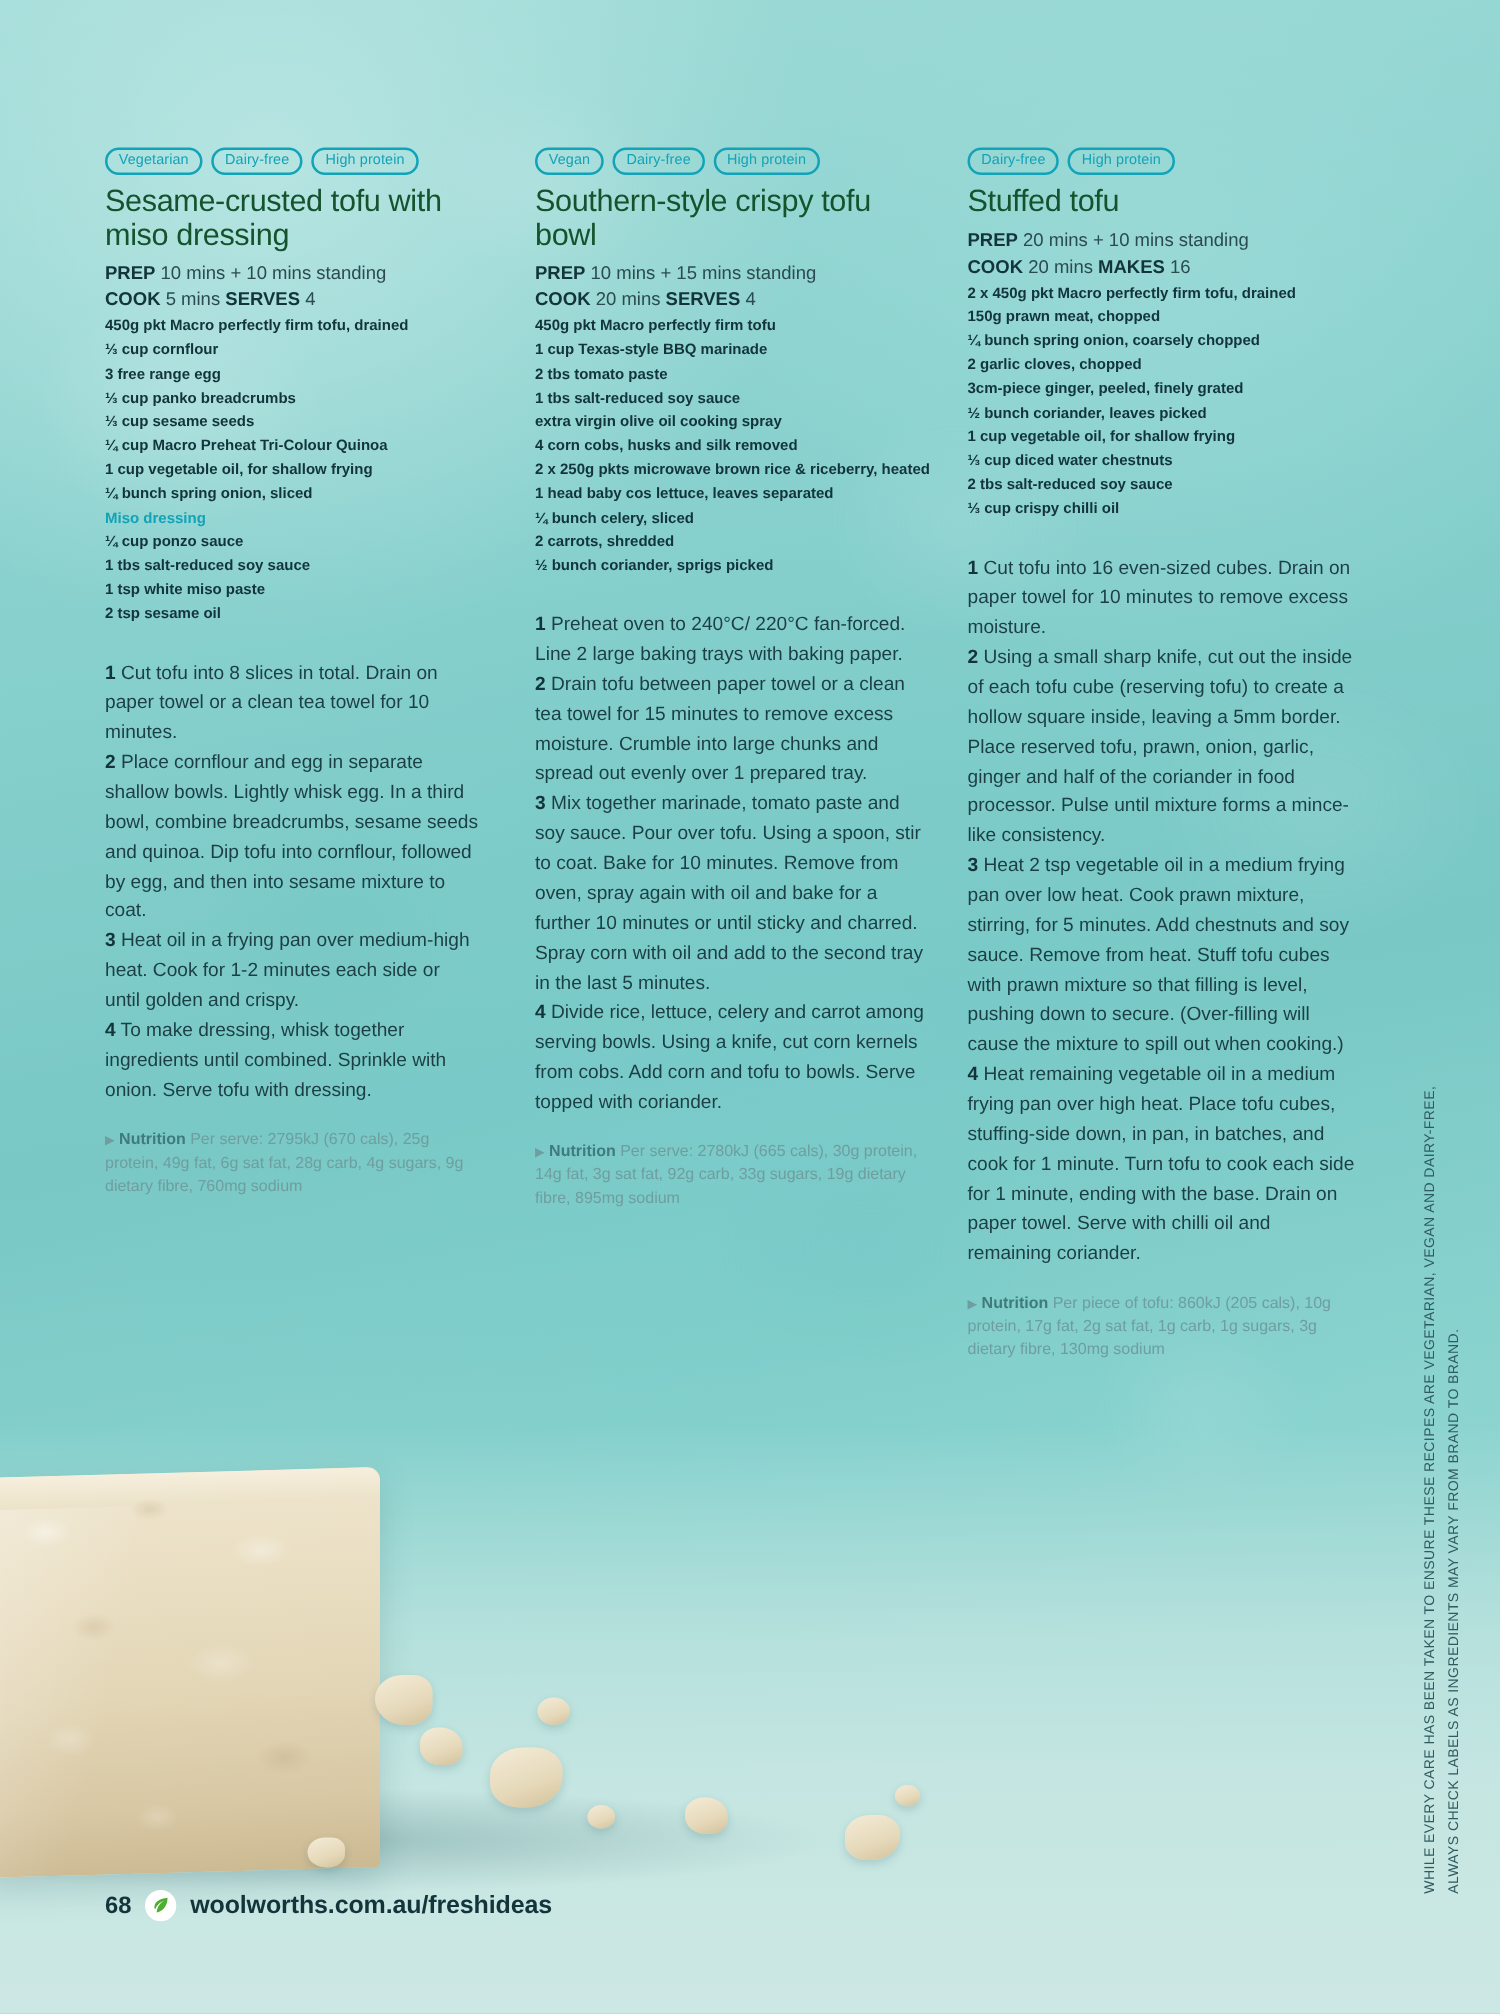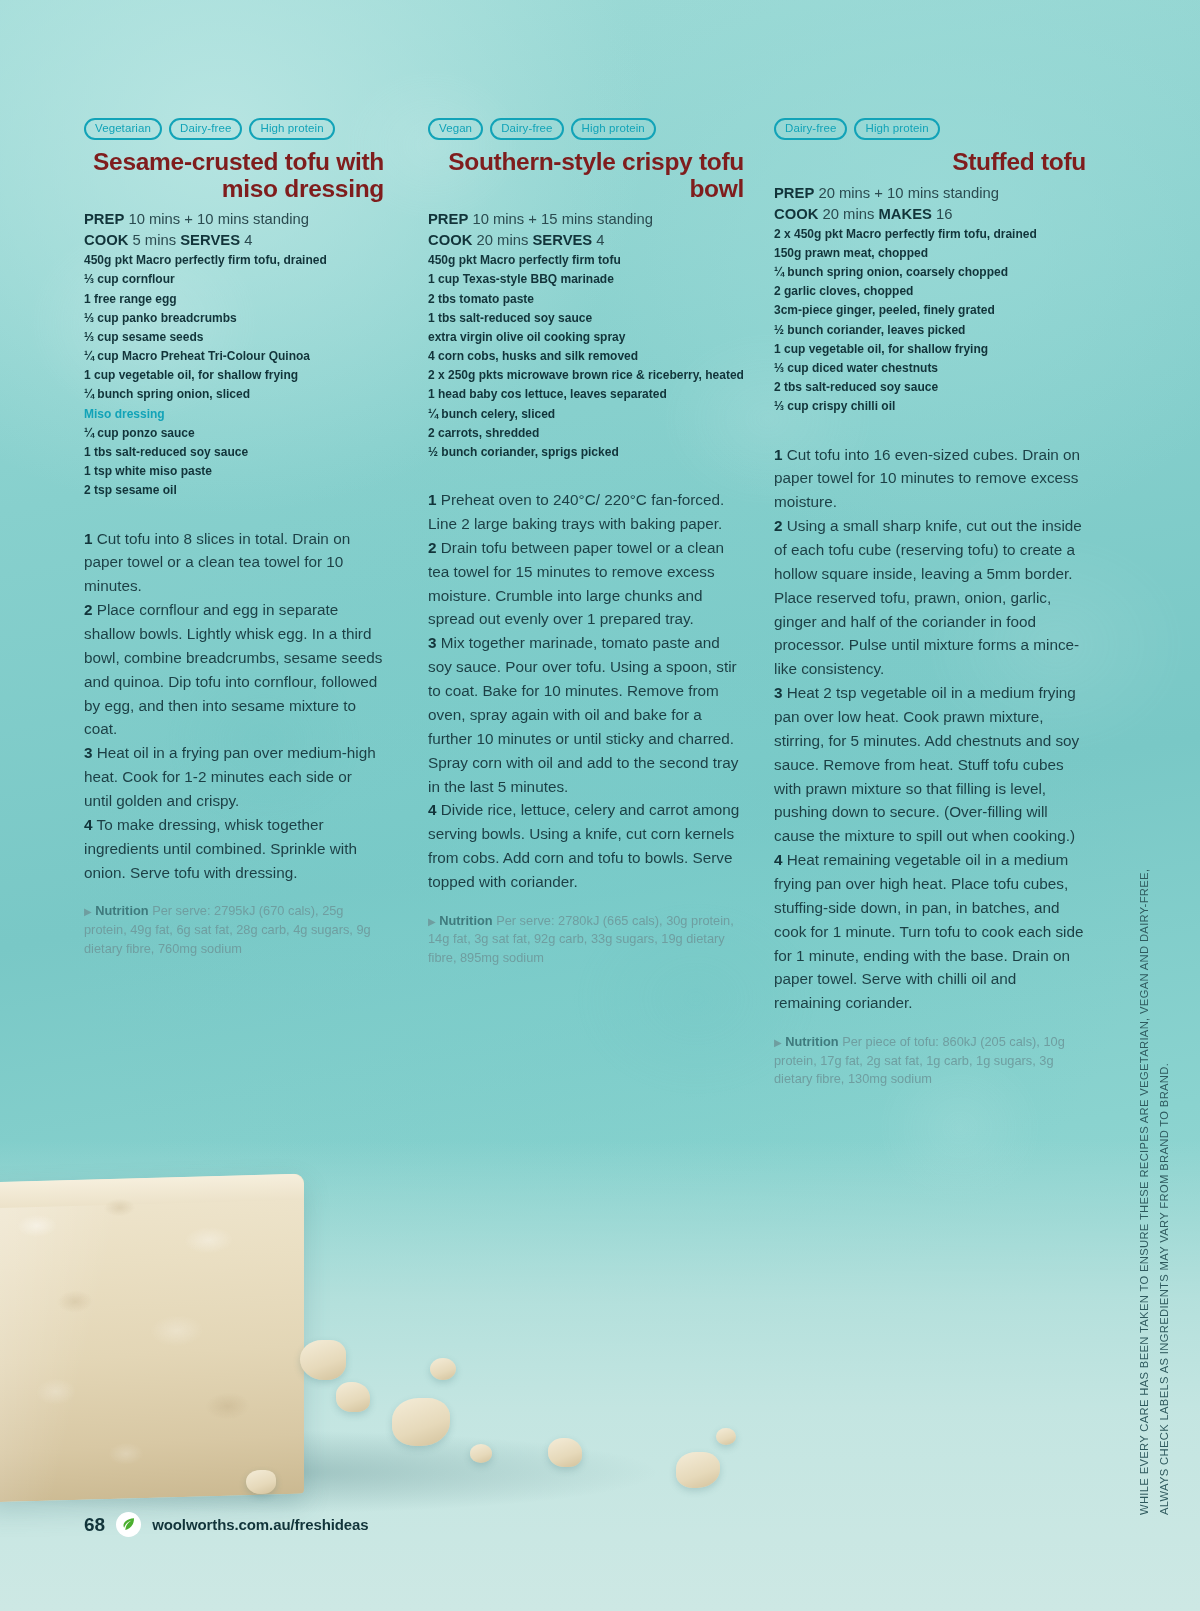--- a/index.html
+++ b/index.html
@@ -91,22 +91,22 @@
 
   .tag-row { display: flex; gap: 7px; margin-bottom: 9px; }
   .tag {
     border: 2px solid #12a3b8; color: #12a3b8;
     border-radius: 12px; padding: 2px 9px 3px;
     font-size: 11.5px; font-weight: 400; letter-spacing: .1px;
     white-space: nowrap; line-height: 1.15;
   }
 
   .recipe-title {
-    font-size: 24.5px; font-weight: 700; color: #7f1d1d;
-    line-height: 1.08; letter-spacing: -.3px; margin-bottom: 7px; text-align: right;
+    font-size: 24.5px; font-weight: 400; color: #14532d;
+    line-height: 1.08; letter-spacing: -.3px; margin-bottom: 7px;
   }
 
   .meta { font-size: 14.8px; color: #2b4b50; line-height: 1.42; }
   .meta b { font-weight: 800; color: #12343a; }
 
   .ingredients {
     font-size: 12px; font-weight: 700; color: #12343a; line-height: 1.6;
   }
   .ing { padding-left: 18px; text-indent: -18px; }
   .ing.sub { color: #12a3b8; padding-left: 0; text-indent: 0; }
@@ -136,21 +136,21 @@
   
   .footer {
     position: absolute; left: 84px; bottom: 74px;
     display: flex; align-items: center; gap: 11px;
   }
   .page-num { font-size: 19px; font-weight: 800; color: #12343a; }
   .leaf-logo {
     width: 25px; height: 25px; border-radius: 50%;
     background: #ffffff; display: flex; align-items: center; justify-content: center;
   }
-  .footer-url { font-size: 15px; font-weight: 700; color: #12343a; letter-spacing: -.1px; }
+  .footer-url { font-size: 20px; font-weight: 700; color: #12343a; letter-spacing: -.1px; }
 </style>
 </head>
 <body>
 
 <div class="page-bg">
   <div class="bg-base"></div>
   <div class="bg-mottle"></div>
   <div class="bg-surface"></div>
   <div class="bg-shadow"></div>
 
@@ -187,21 +187,21 @@
       <div>
         <b>COOK</b>
         <span>5 mins</span>
         <b>SERVES</b>
         <span>4</span>
       </div>
     </div>
     <div class="ingredients">
         <div class="ing">450g pkt Macro perfectly firm tofu, drained</div>
         <div class="ing">⅓ cup cornflour</div>
-        <div class="ing">1 free range egg</div>
+        <div class="ing">3 free range egg</div>
         <div class="ing">⅓ cup panko breadcrumbs</div>
         <div class="ing">⅓ cup sesame seeds</div>
         <div class="ing">¼ cup Macro Preheat Tri-Colour Quinoa</div>
         <div class="ing">1 cup vegetable oil, for shallow frying</div>
         <div class="ing">¼ bunch spring onion, sliced</div>
         <div class="ing sub">Miso dressing</div>
         <div class="ing">¼ cup ponzo sauce</div>
         <div class="ing">1 tbs salt-reduced soy sauce</div>
         <div class="ing">1 tsp white miso paste</div>
         <div class="ing">2 tsp sesame oil</div>

